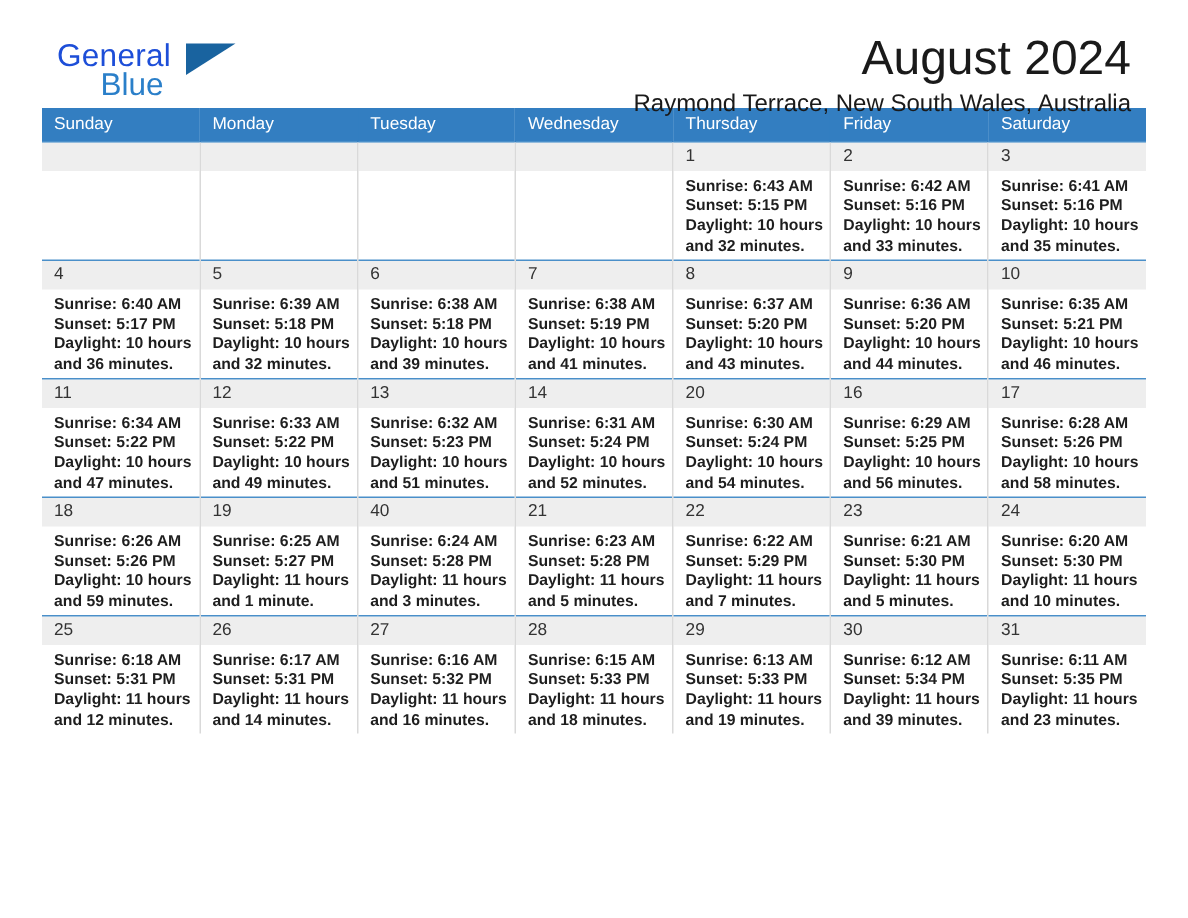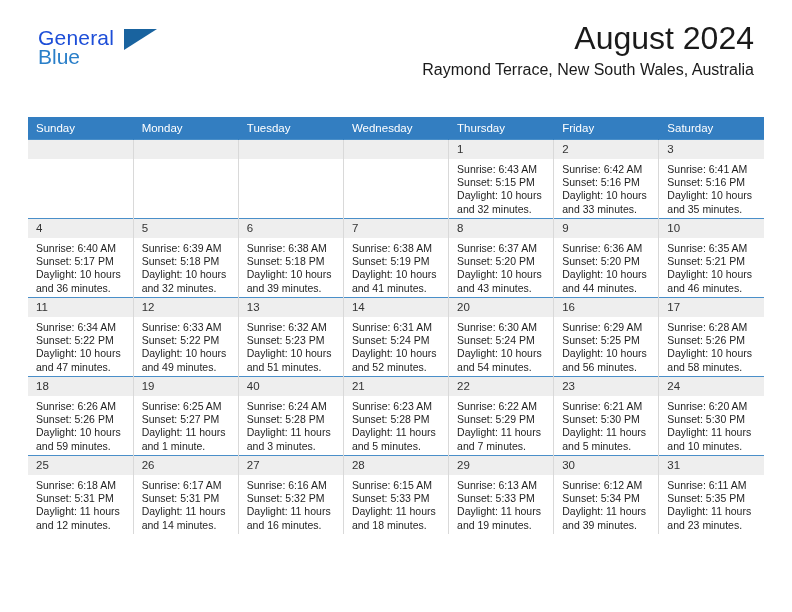--- a/index.html
+++ b/index.html
@@ -39,20 +39,21 @@
     font-size: 21px;
     color: #1d4ed8;
     letter-spacing: .2px;
     line-height: 22px;
     font-family: Liberation Sans, sans-serif;
   }
   .brand-blue {
     font-size: 21px;
     color: #2a7fc9;
     line-height: 21px;
+    margin-left: 29px;
     margin-top: -3px;
     font-family: "Liberation Sans", sans-serif;
   }
   .brand-tri {
     position: absolute;
     left: 86px;
     top: 2px;
     width: 0;
     height: 0;
     border-left: 33px solid #19639f;
@@ -77,21 +78,20 @@
     line-height: 20px;
     margin-top: 6px;
     white-space: nowrap;
   }
 
   
   .calendar {
     width: 736px;
     border-collapse: collapse;
     table-layout: fixed;
-    margin-top: 45px;
   }
   .calendar th {
     background: #337ec1;
     color: #ffffff;
     font-size: 11.5px;
     font-weight: normal;
     text-align: left;
     padding: 5px 0 5px 8px;
     height: 12px;
     border-right: 1px solid #337ec1;
@@ -120,20 +120,21 @@
     line-height: 13px;
   }
   .daynum.empty {
     color: transparent;
   }
   .info {
     padding: 4px 6px 0 8px;
     font-size: 10.5px;
     line-height: 13.2px;
     color: #1e1e1e;
+    font-weight: bold;
   }
   .info div { white-space: nowrap; }
 </style>
 </head>
 <body>
 
 <div class="page">
 
   <div class="header">
 

